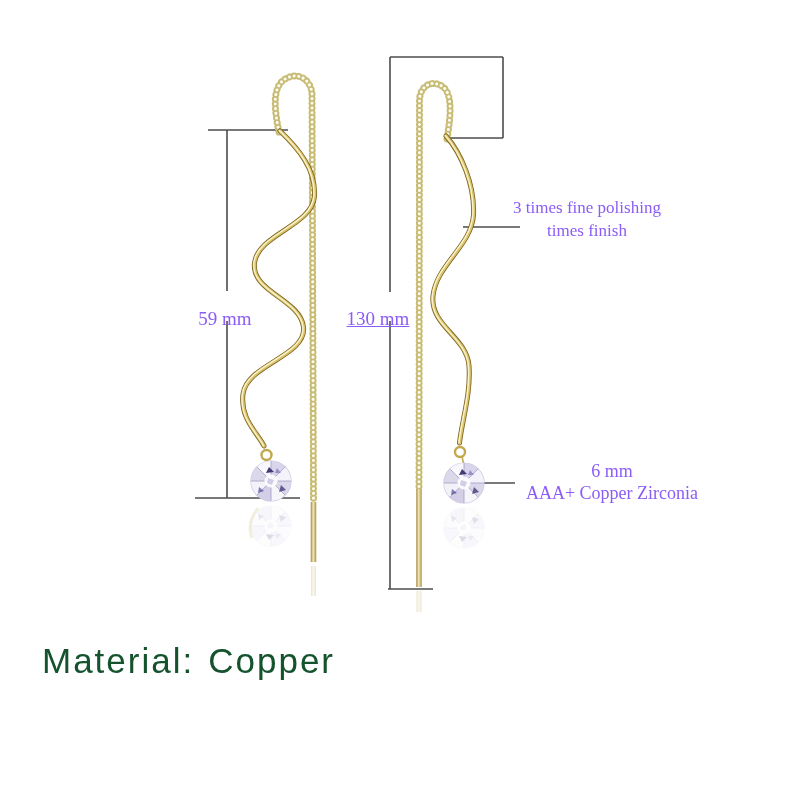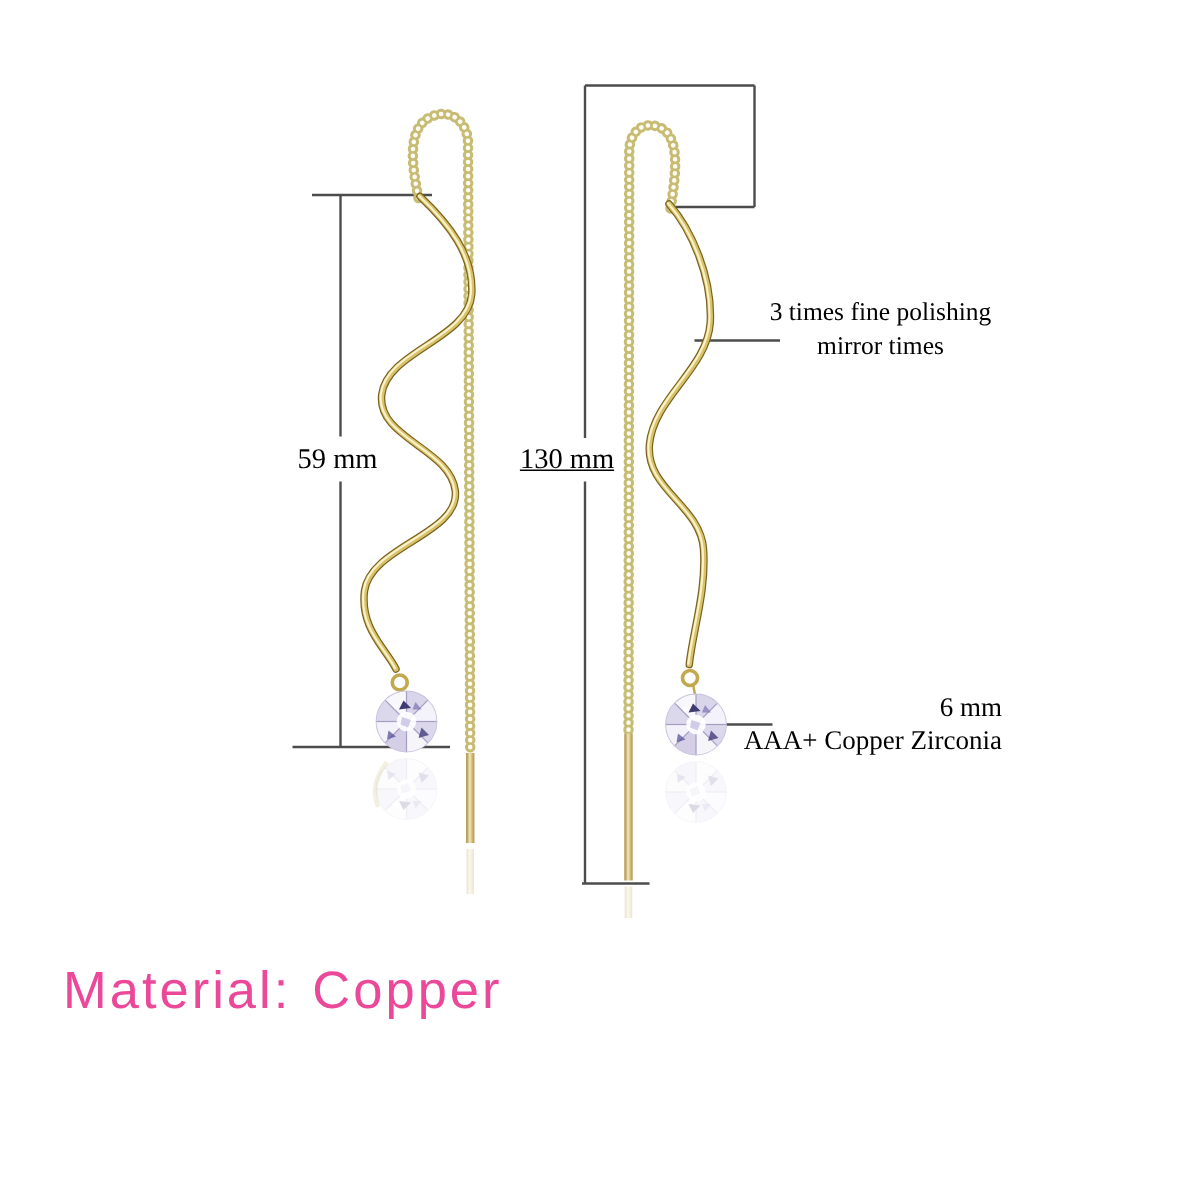--- a/index.html
+++ b/index.html
@@ -1,23 +1,23 @@
 <!DOCTYPE html>
 <html><head>
 <meta charset="utf-8">
 <style>
   html,body{margin:0;padding:0;background:#ffffff;}
   .stage{position:relative;width:800px;height:800px;background:#ffffff;overflow:hidden;
          font-family:"Liberation Serif", serif;}
   .stage svg{position:absolute;left:0;top:0;}
-  .label{position:absolute;color:#000000;text-align:center;line-height:1.18;}
-  .dim-label{font-size:19px;}
+  .label{position:absolute;color:#8b5cf6;text-align:center;line-height:1.18;}
+  .dim-label{font-size:19px;margin-top:12px;}
   .note-label{font-size:17px;line-height:23px;}
   .note-label-sm{font-size:18px;line-height:22px;}
-  .material-line{position:absolute;left:42px;top:641px;color:#ec4899;
+  .material-line{position:absolute;left:42px;top:641px;color:#14532d;
                  font-family:"Liberation Sans", sans-serif;font-weight:300;
                  font-size:35px;letter-spacing:2px;}
   .material-line .gap{display:inline-block;width:14px;}
 </style>
 </head>
 <body>
 
 <div class="stage">
 
   <svg width="800" height="800" viewBox="0 0 800 800">
@@ -119,24 +119,24 @@
       <use href="#stoneGroup" transform="translate(464,483)"></use>
     </g>
   </svg>
 
   <div class="label dim-label" style="left:190px;top:296px;width:70px;">59 mm</div>
 
   <div class="label dim-label" style="left:343px;top:296px;width:70px;text-decoration:underline;">130 mm</div>
 
   <div class="label note-label" style="left:498px;top:196px;width:178px;">
     <div>3 times fine polishing</div>
-    <div>mirror times</div>
+    <div>times finish</div>
   </div>
 
-  <div class="label note-label-sm" style="left:484px;top:460px;width:184px;text-align:right;">
+  <div class="label note-label-sm" style="left:520px;top:460px;width:184px;">
     <div>6 mm</div>
     <div>AAA+ Copper Zirconia</div>
   </div>
 
   <div class="material-line">
     <span>Material:</span><span class="gap"></span><span>Copper</span>
   </div>
 
 </div>
 

